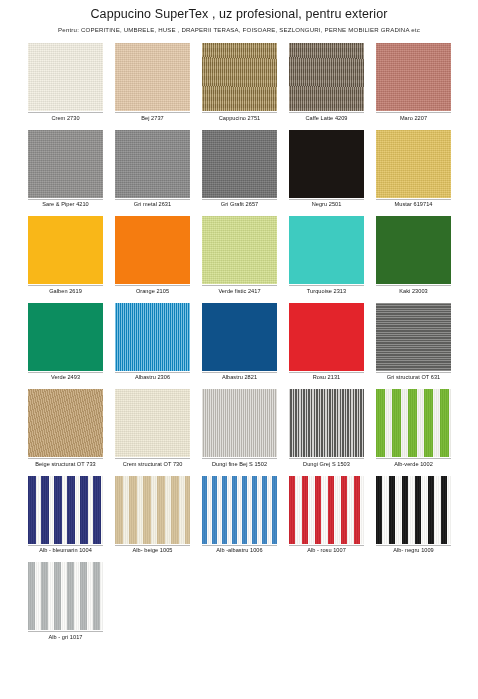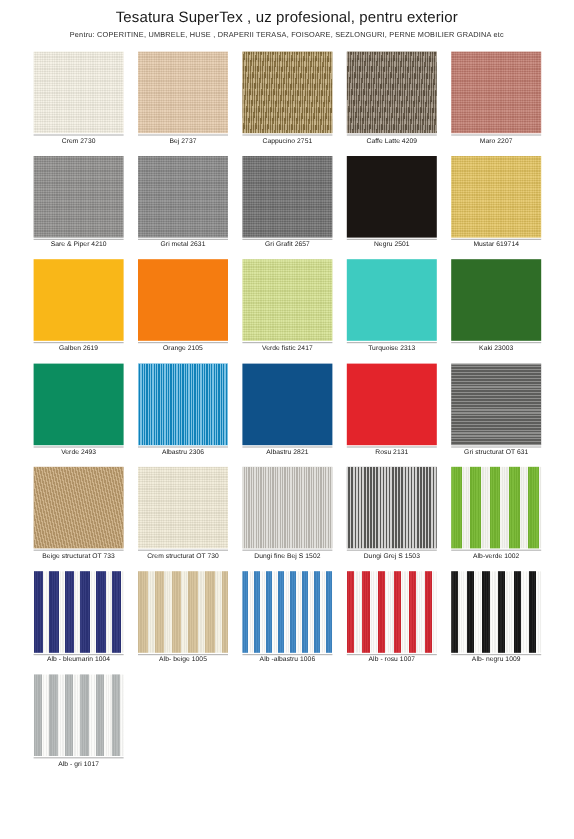--- a/index.html
+++ b/index.html
@@ -123,21 +123,21 @@
       rgba(0,0,0,0.05) 0 1px, rgba(255,255,255,0.05) 1px 2px);
     pointer-events: none;
   }
 </style>
 </head>
 <body>
 
 <div class="page">
 
   <div class="header">
-    <div class="title">Tesatura SuperTex , uz profesional, pentru exterior</div>
+    <div class="title">Cappucino SuperTex , uz profesional, pentru exterior</div>
     <div class="subtitle">Pentru: COPERITINE, UMBRELE, HUSE , DRAPERII TERASA, FOISOARE, SEZLONGURI, PERNE MOBILIER GRADINA  etc</div>
   </div>
 
   <div class="grid">
       <div class="row">
         <div class="cell">
           <div class="swatch tex-weave" style="background: rgb(243, 239, 226);"></div>
           <div class="label">Crem 2730</div>
         </div>
         <div class="cell">

